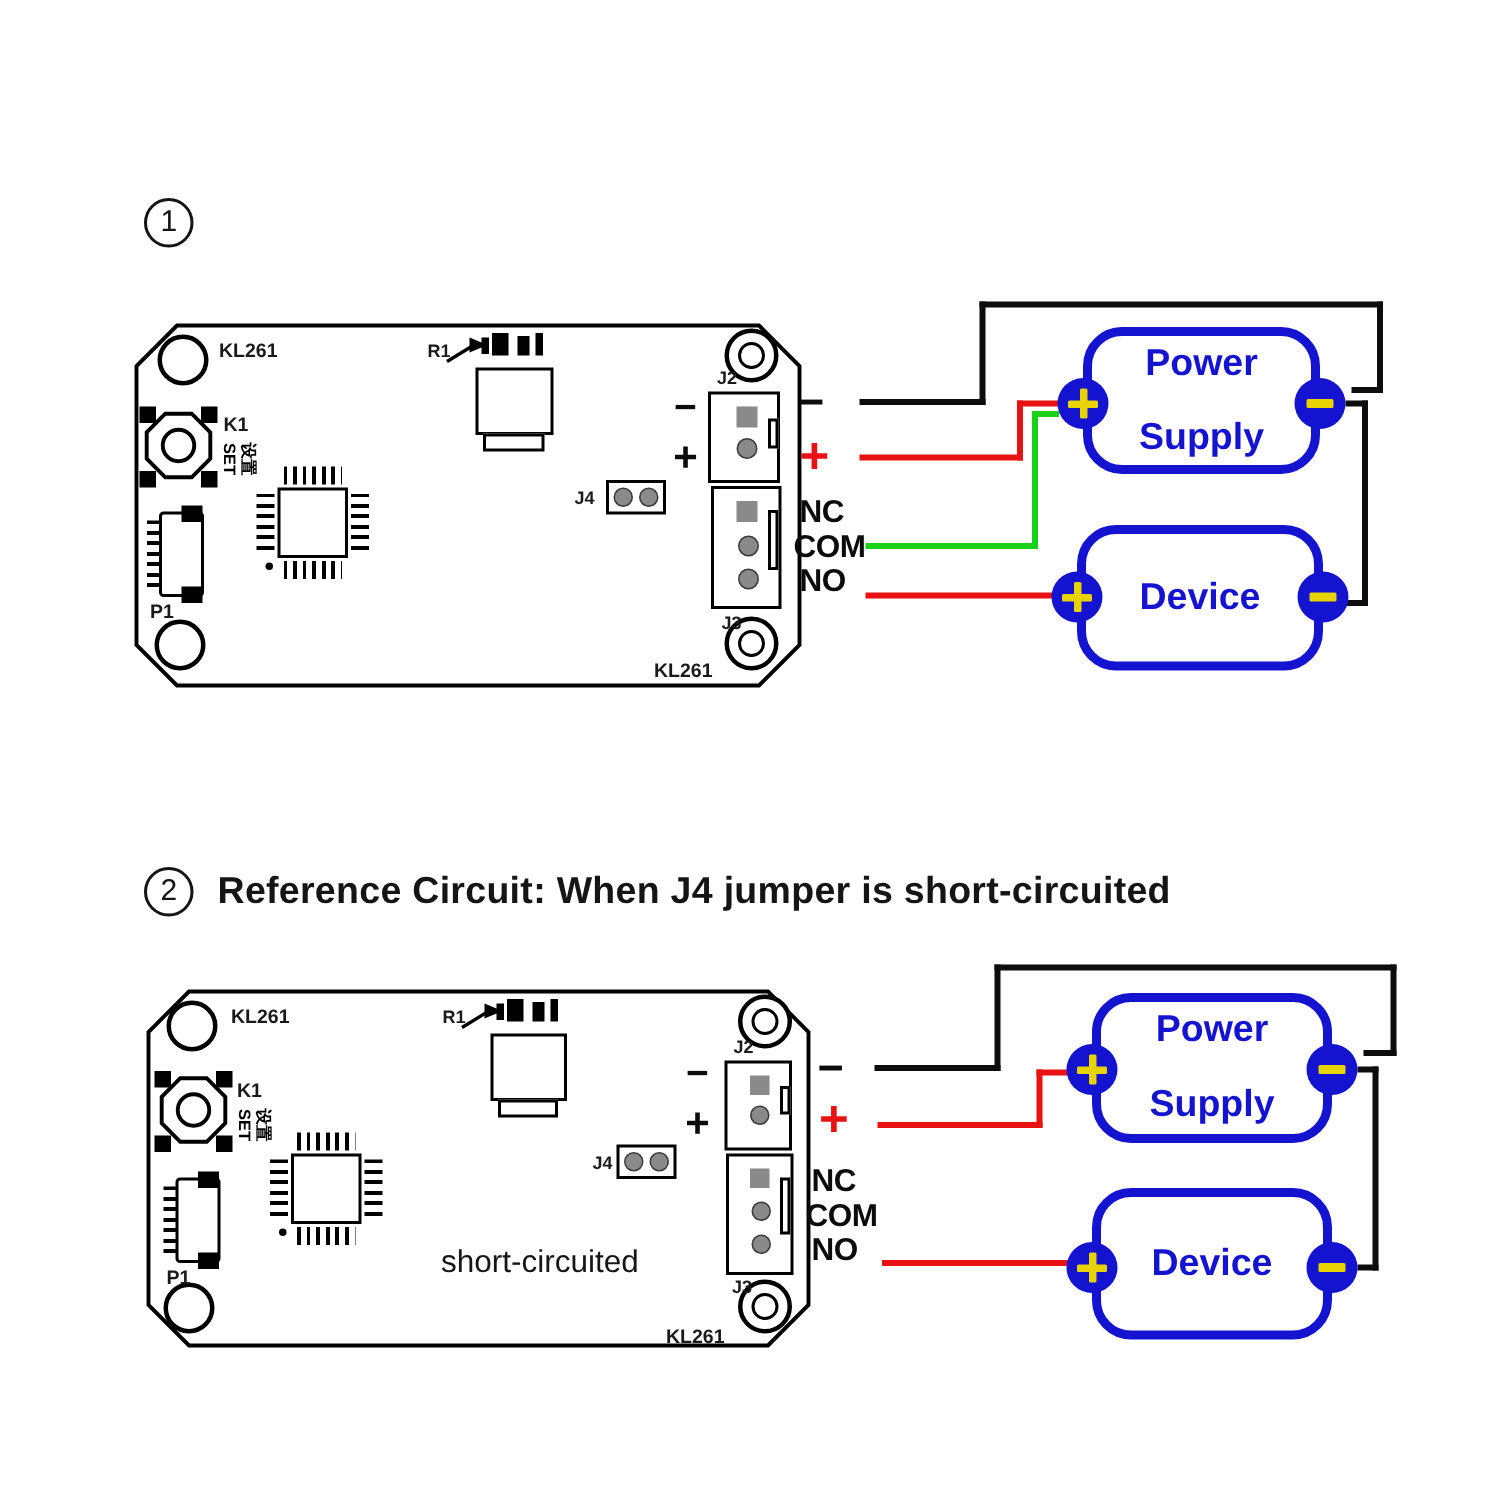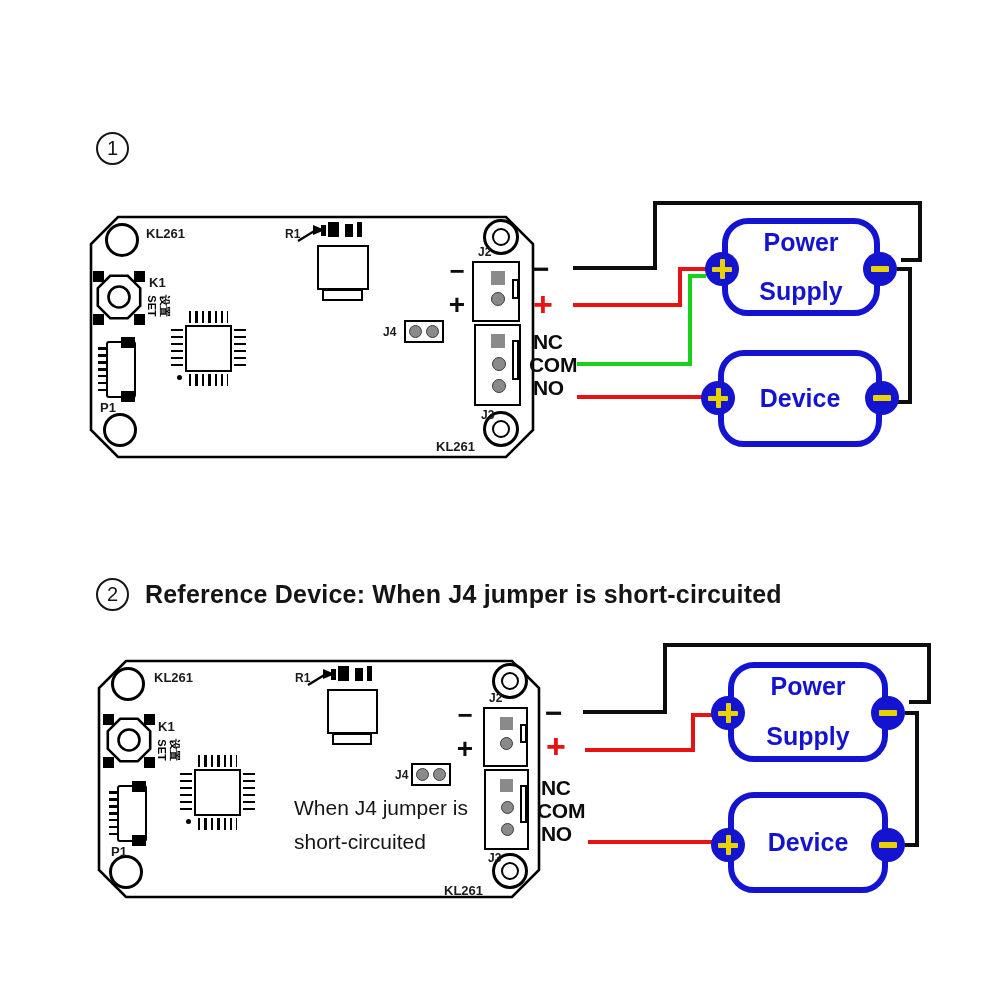--- a/index.html
+++ b/index.html
@@ -162,21 +162,21 @@
   <div class="term" style="left:701px;top:381px;">
       <span class="tbar-h"></span>
       <span class="tbar-v"></span>
     </div>
   <div class="term" style="left:865px;top:381px;">
       <span class="tbar-m"></span>
     </div>
 
   <div class="heading" style="left:96px;top:578px;">
     <span class="hnum">2</span>
-    <span class="htxt">Reference Device: When J4 jumper is short-circuited</span>
+    <span class="htxt">Reference Circuit: When J4 jumper is short-circuited</span>
   </div>
 
   <svg class="abs" style="left:96px;top:658px;" width="446" height="242">
     <polygon points="30,3 416,3 443,30 443,212 416,239 30,239 3,212 3,30" fill="#fff" stroke="#000" stroke-width="2.6"></polygon>
   </svg>
 
   <div class="hole" style="left:111px;top:667px;width:34px;height:34px;"></div>
   <div class="hole" style="left:109px;top:855px;width:34px;height:34px;"></div>
   <div class="hole" style="left:492px;top:663px;width:36px;height:36px;"></div>
   <div class="hole2" style="left:501px;top:672px;width:18px;height:18px;"></div>
@@ -224,21 +224,20 @@
   <div class="blk" style="left:367px;top:666px;width:5px;height:15px;"></div>
 
   <div class="comp" style="left:327px;top:689px;width:51px;height:45px;"></div>
   <div class="comp" style="left:332px;top:733px;width:40px;height:12px;"></div>
 
   <div class="silk" style="left:395px;top:768px;font-size:12px;">J4</div>
   <div class="comp" style="left:411px;top:763px;width:40px;height:23px;"></div>
   <div class="padc" style="left:416px;top:768px;width:13px;height:13px;"></div>
   <div class="padc" style="left:433px;top:768px;width:13px;height:13px;"></div>
 
-  <div class="note" style="left:294px;top:796px;">When J4 jumper is</div>
   <div class="note" style="left:294px;top:830px;">short-circuited</div>
 
   <div class="silk" style="left:489px;top:691px;font-size:12px;">J2</div>
   <div class="comp" style="left:483px;top:707px;width:45px;height:60px;"></div>
   <div class="pad" style="left:500px;top:717px;width:13px;height:13px;"></div>
   <div class="padc" style="left:500px;top:737px;width:13px;height:13px;"></div>
   <div class="notch" style="left:520px;top:724px;width:7px;height:19px;"></div>
   <div class="comp" style="left:484px;top:769px;width:45px;height:81px;"></div>
   <div class="pad" style="left:500px;top:779px;width:13px;height:13px;"></div>
   <div class="padc" style="left:501px;top:801px;width:13px;height:13px;"></div>

